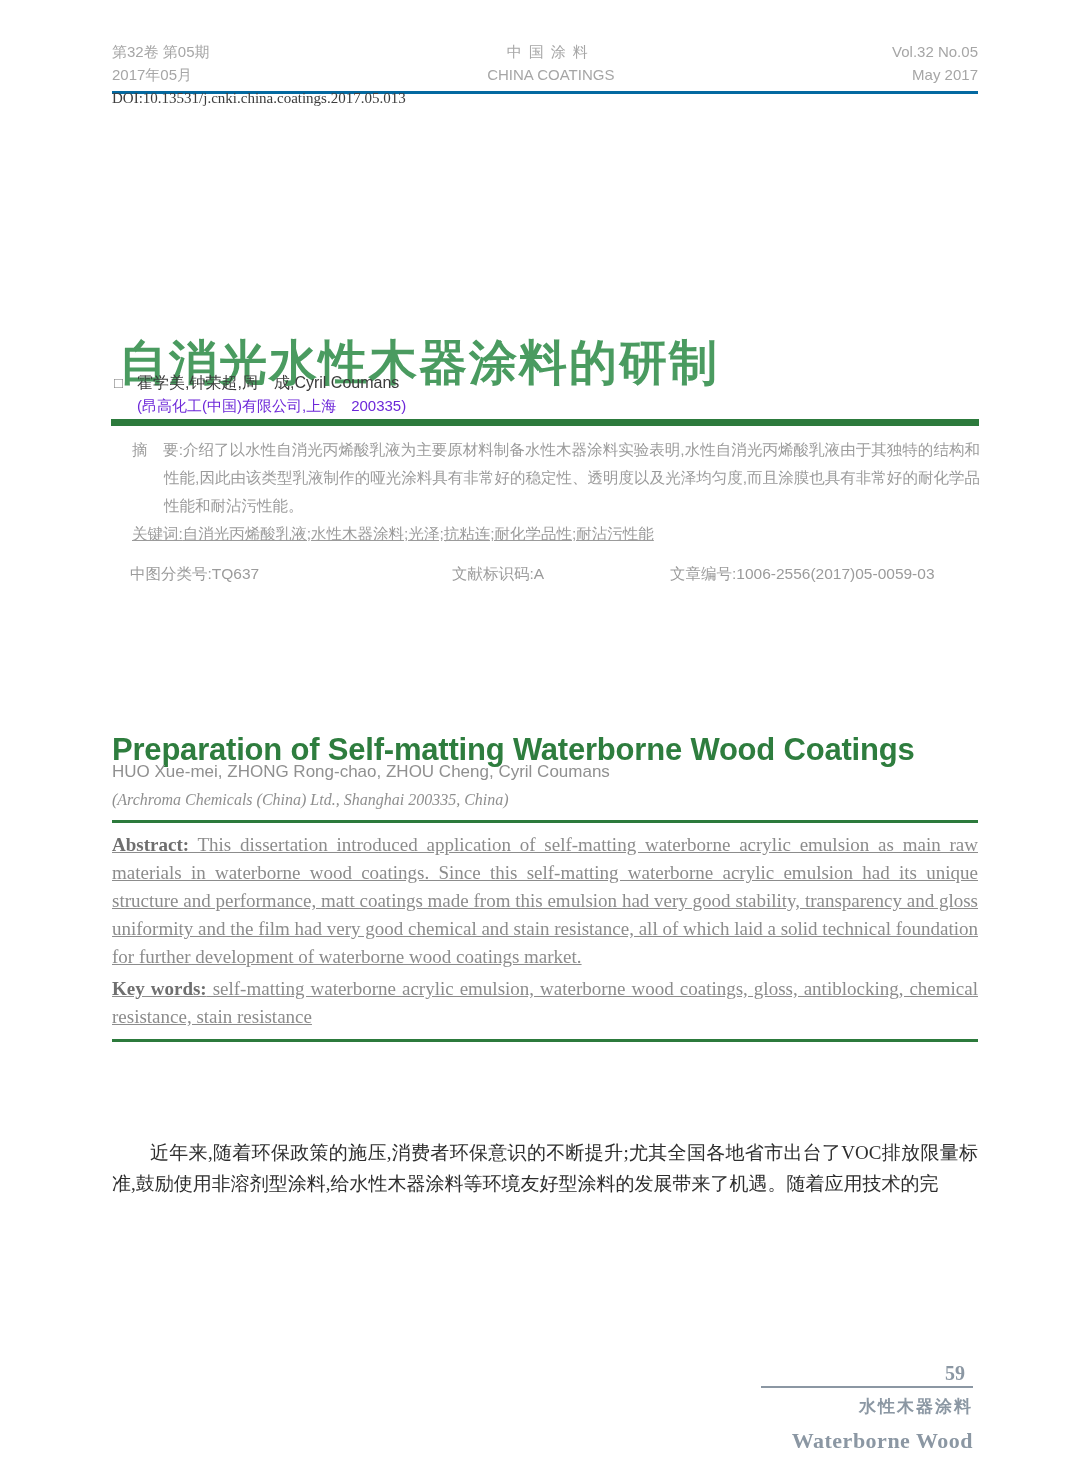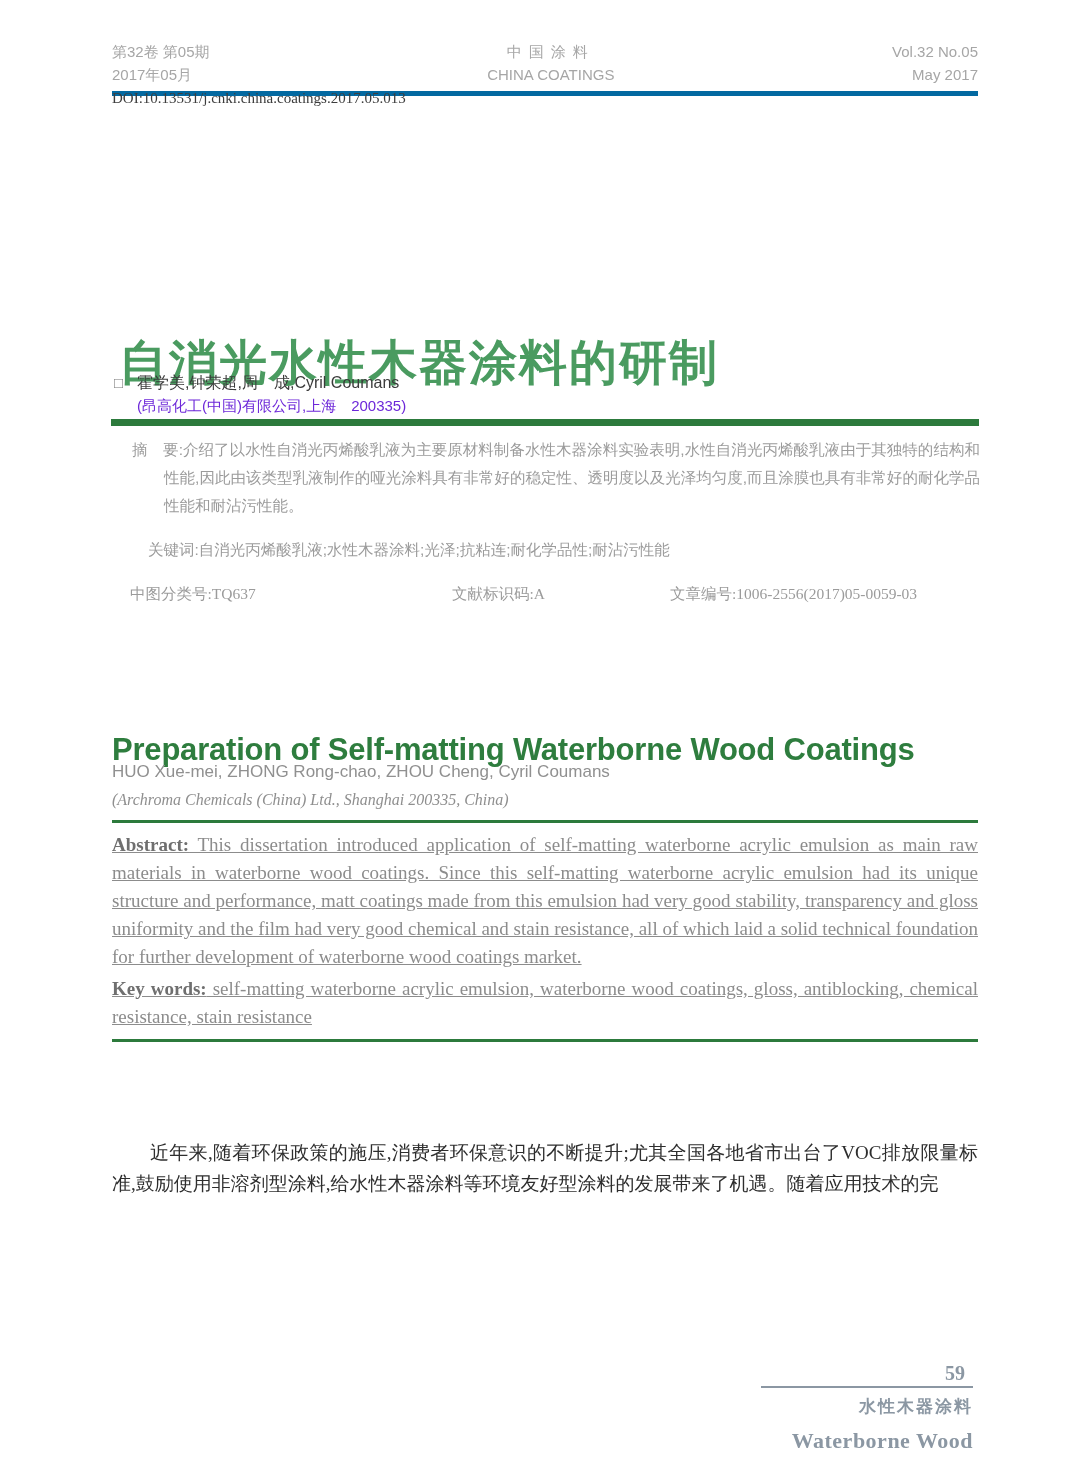--- a/index.html
+++ b/index.html
@@ -10,21 +10,21 @@
     background:#ffffff;
     font-family:"Liberation Sans", sans-serif;
     overflow:hidden;
   }
 
   
   .jheader {
     position:absolute; left:112px; top:40px; width:866px;
     display:flex; justify-content:space-between; align-items:flex-start;
     color:#a6a6a6; font-size:15px; line-height:23px;
-    border-bottom:5px solid #0369a1; padding-bottom:5px;
+    border-bottom:3px solid #0369a1; padding-bottom:5px;
   }
   .jheader .center { text-align:center; }
   .jheader .center .cn { letter-spacing:7px; }
   .jheader .right { text-align:right; }
   .doi {
     position:absolute; left:112px; top:90px;
     font-family:"Liberation Serif", serif;
     color:#3d3d3d; font-size:15px;
   }
 
@@ -48,22 +48,22 @@
     position:absolute; left:111px; top:419px; width:868px; height:7px;
     background:#2c7a3c;
   }
 
   
   .abstract-cn-block {
     position:absolute; left:112px; top:436px; width:868px;
     color:#9b9b9b; font-size:15.5px; line-height:28px;
   }
   .abstract-cn-block .hang { padding-left:52px; text-indent:-32px; margin:0; text-align:justify; }
-  .abstract-cn-block .kw { padding-left:20px; margin:16px; }
-  .class-row { position:relative; height:28px; margin-top:0;font-family:Liberation Serif, serif; }
+  .abstract-cn-block .kw { padding-left:20px; margin:0;text-decoration:underline; }
+  .class-row { position:relative; height:28px; margin-top:12px; }
   .class-row .clc { position:absolute; left:18px; }
   .class-row .doccode { position:absolute; left:340px; }
   .class-row .artid { position:absolute; left:558px; }
 
   
   .title-en {
     position:absolute; left:112px; top:706px; width:866px;
     color:#2e7d3e; font-size:31px; font-weight:bold; letter-spacing:-0.2px;
   }
   .authors-en {

